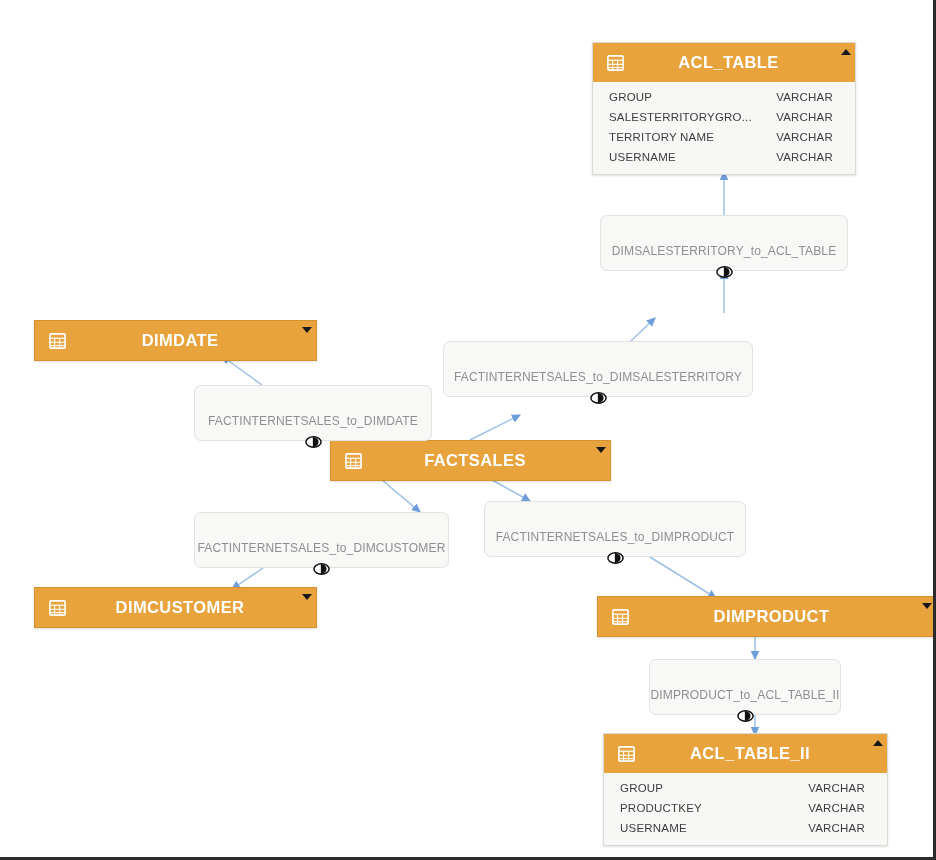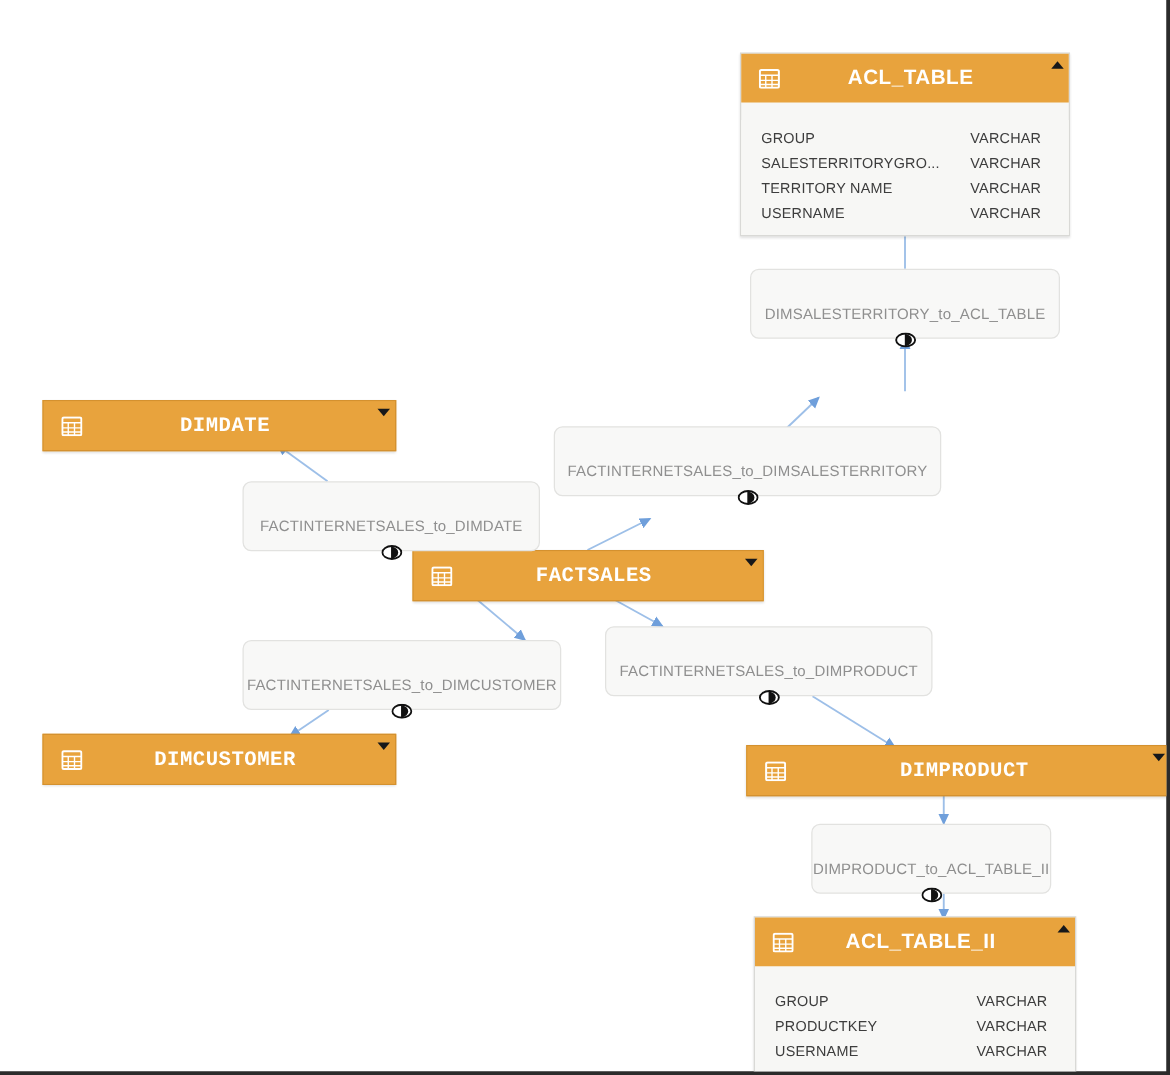--- a/index.html
+++ b/index.html
@@ -32,21 +32,20 @@
   .table-node {
     position: absolute;
     box-sizing: border-box;
     background: #f7f7f5;
     border: 1px solid #d9d9d6;
     box-shadow: 0 1px 2px rgba(0,0,0,0.13);
   }
   .table-node.collapsed {
     background: #e8a33d;
     border: 1px solid #d4912f;
-    font-family: Liberation Mono, monospace;
   }
   .table-header {
     position: relative;
     height: 39px;
     background: #e8a33d;
     display: flex;
     align-items: center;
     padding: 0 6px 0 14px;
     box-sizing: border-box;
   }
@@ -84,21 +83,20 @@
     height: 0;
     border-left: 5px solid transparent;
     border-right: 5px solid transparent;
   }
   .tri.down { border-top: 6px solid #17181a; }
   .tri.up   { border-bottom: 6px solid #17181a; }
 
   .col-list {
     padding: 5px 0 7px 0;
     background: #f7f7f5;
-    margin-top: 14px;
   }
   .col-row {
     display: flex;
     align-items: center;
     height: 20px;
     padding: 0 22px 0 16px;
     font-size: 11.5px;
     color: #3d3d3d;
     letter-spacing: 0.2px;
   }
@@ -271,21 +269,21 @@
           <line x1="10.6" y1="5.2" x2="10.6" y2="15.1" stroke="#ffffff" stroke-width="1.1"></line>
         </svg>
       </span>
       <span class="table-title">DIMPRODUCT</span>
       <span class="toggle-btn">
         <span class="tri down"></span>
       </span>
     </div>
   </div>
 
-  <div class="table-node" style="left:603px; top:733px; width:258px;">
+  <div class="table-node" style="left:603px; top:733px; width:285px;">
     <div class="table-header">
       <span class="grid-icon">
         <svg width="17" height="16" viewBox="0 0 17 16">
           <rect x="0.9" y="0.9" width="15.2" height="14.2" rx="1.2" fill="none" stroke="#ffffff" stroke-width="1.6"></rect>
           <line x1="0.9" y1="5.2" x2="16.1" y2="5.2" stroke="#ffffff" stroke-width="1.2"></line>
           <line x1="0.9" y1="9.3" x2="16.1" y2="9.3" stroke="#ffffff" stroke-width="1.1"></line>
           <line x1="0.9" y1="12.6" x2="16.1" y2="12.6" stroke="#ffffff" stroke-width="1.1"></line>
           <line x1="5.6" y1="5.2" x2="5.6" y2="15.1" stroke="#ffffff" stroke-width="1.1"></line>
           <line x1="10.6" y1="5.2" x2="10.6" y2="15.1" stroke="#ffffff" stroke-width="1.1"></line>
         </svg>

